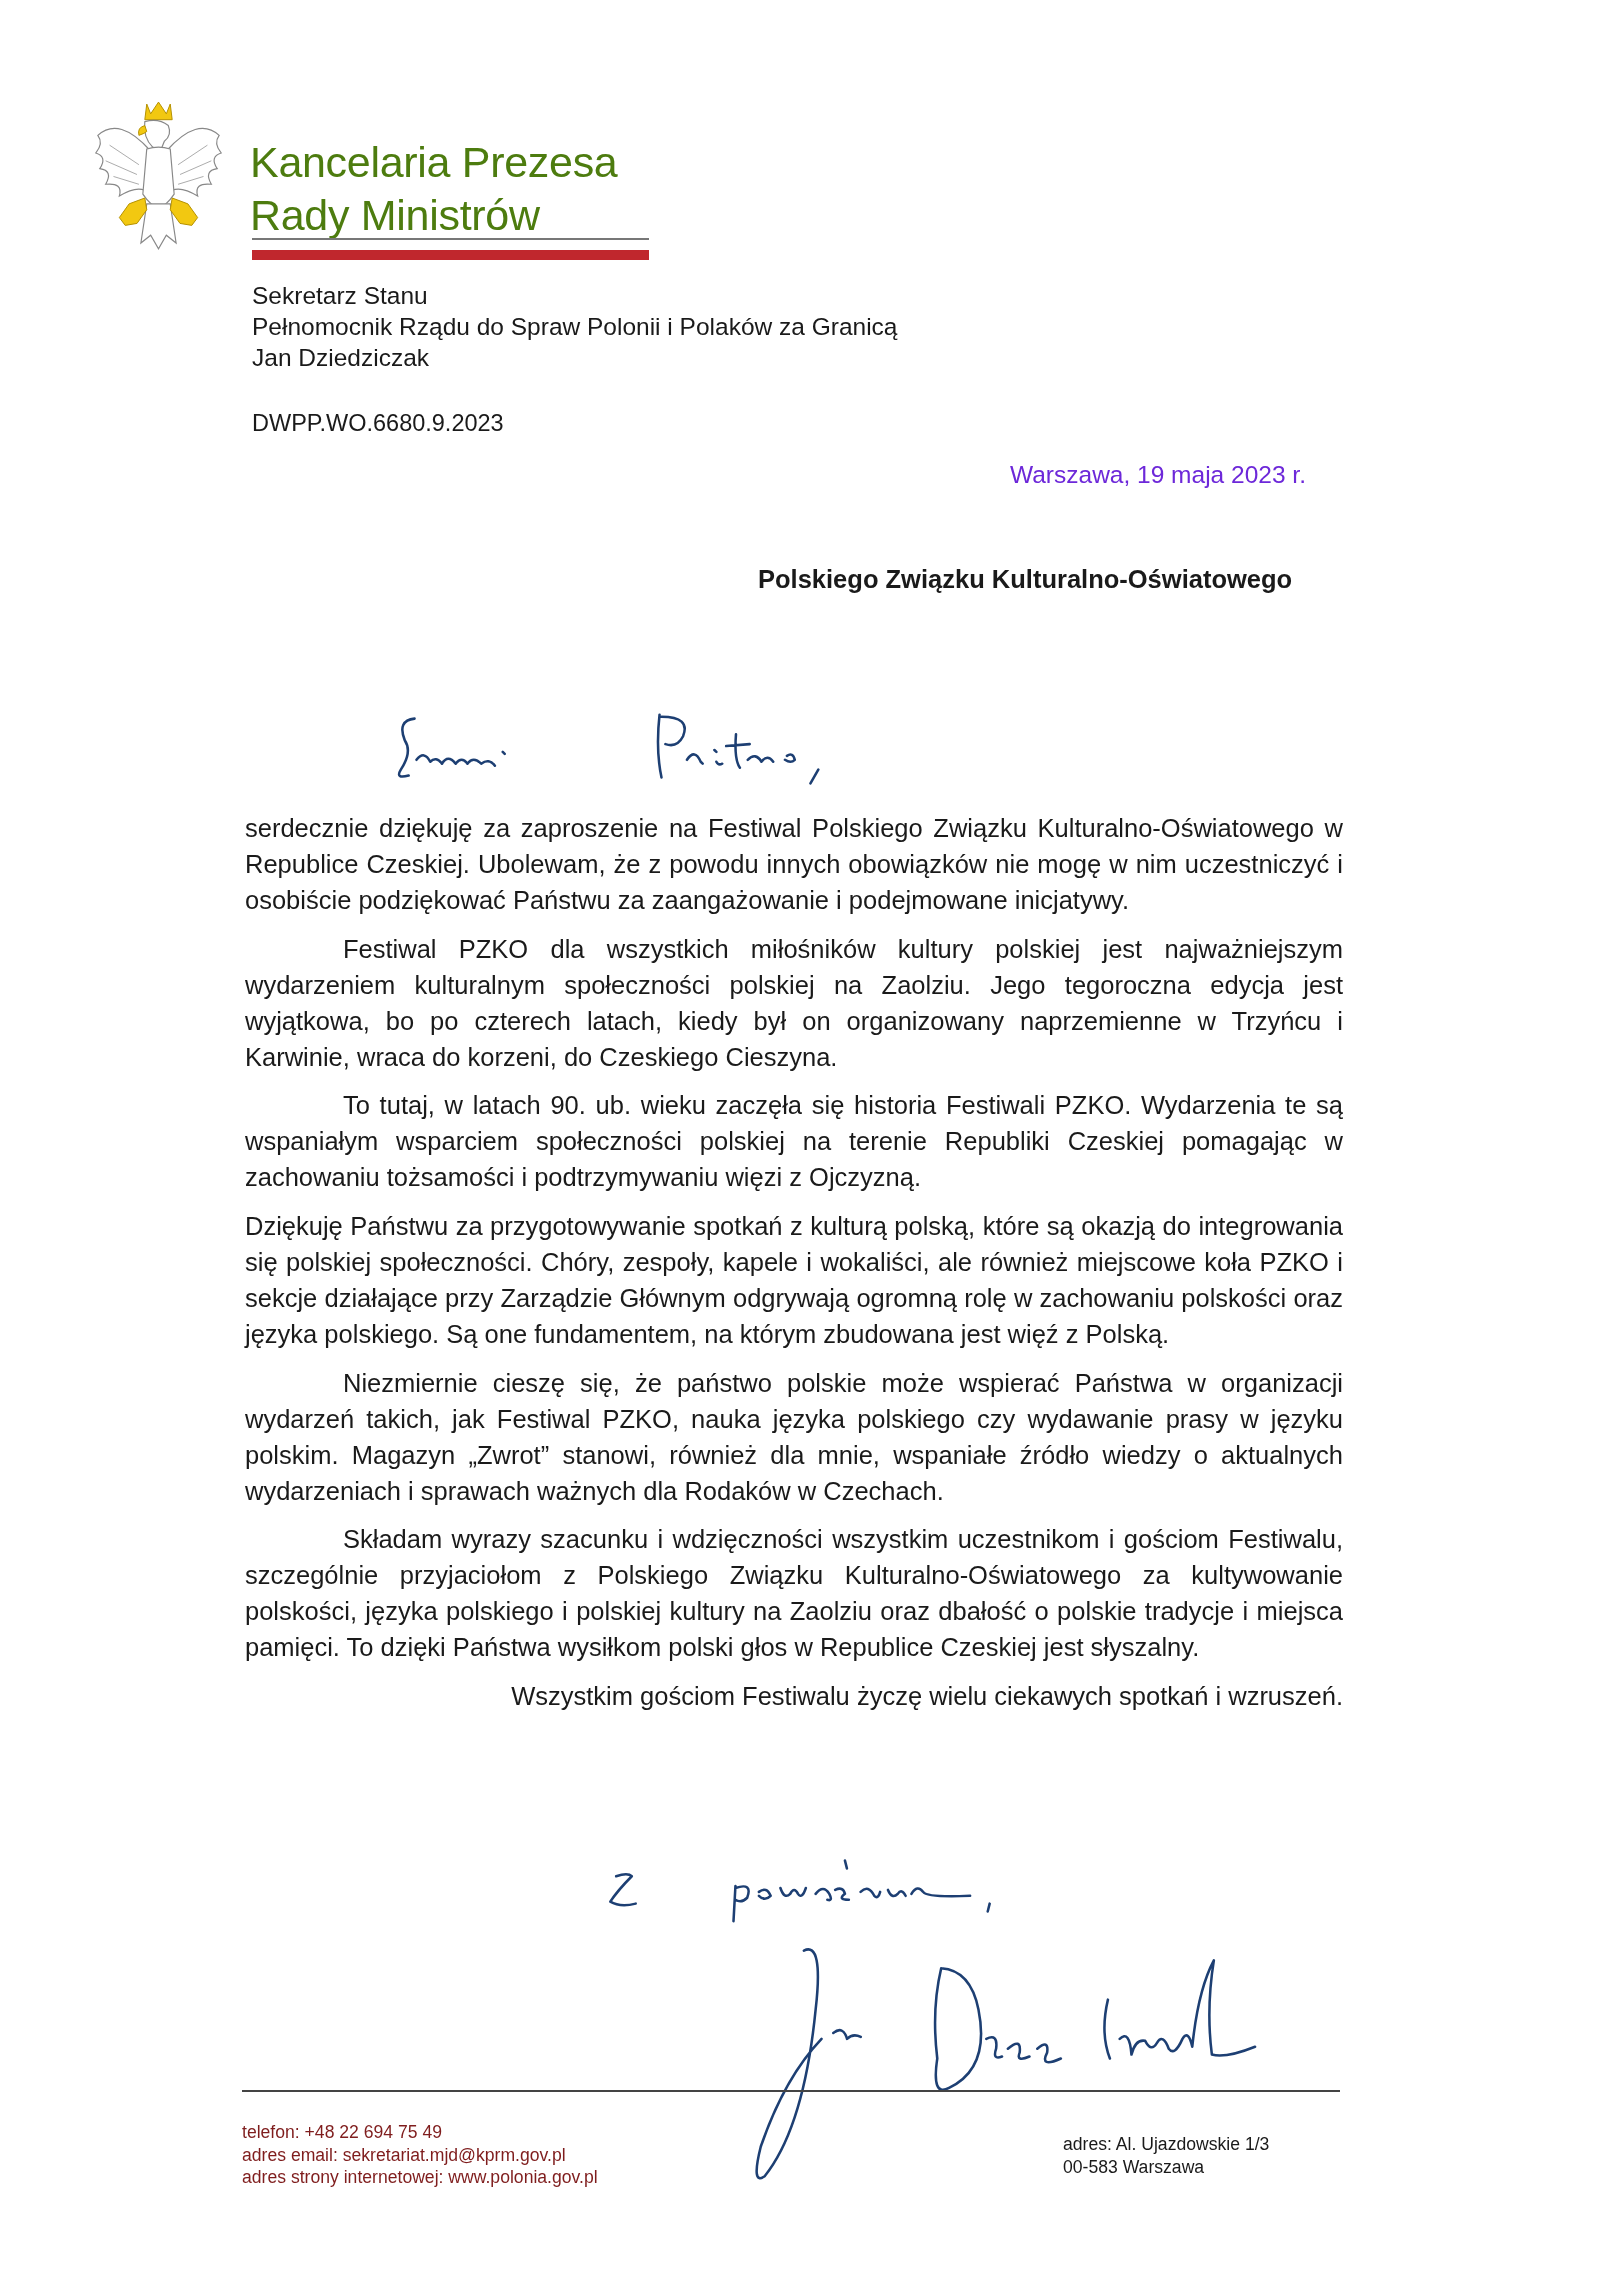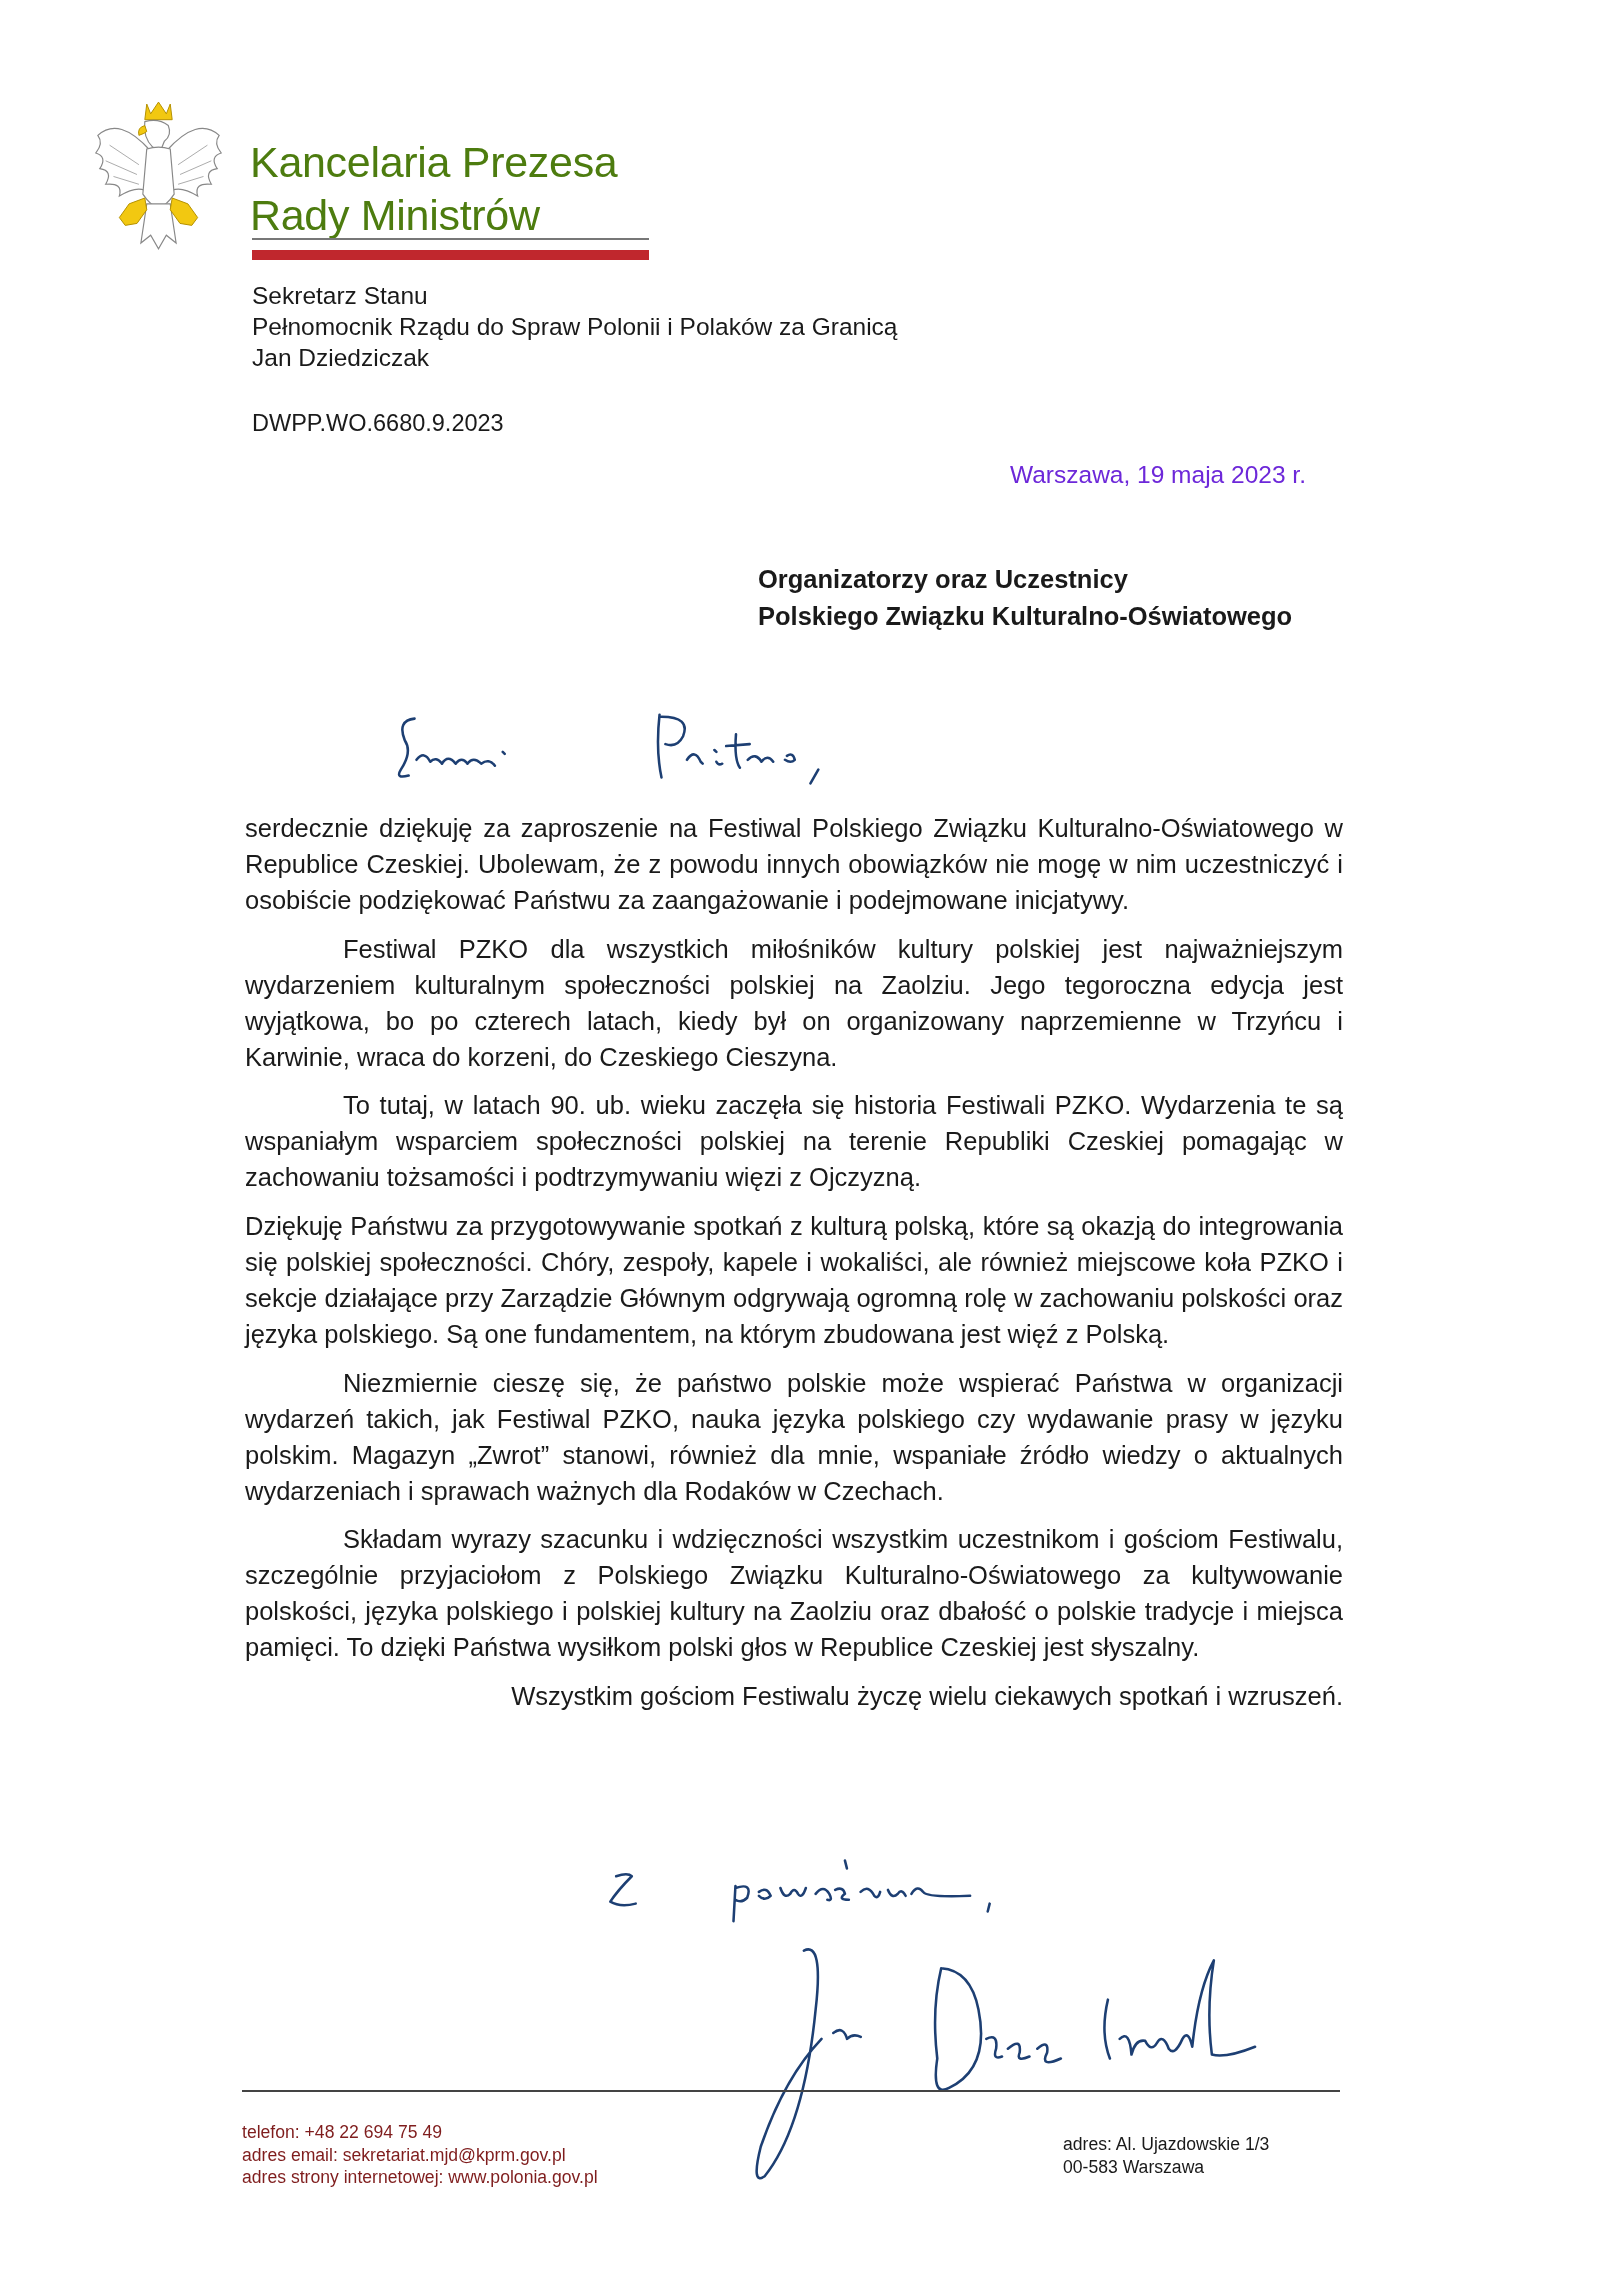--- a/index.html
+++ b/index.html
@@ -69,21 +69,20 @@
 <div class="abs sender">
   <div>Sekretarz Stanu</div>
   <div>Pełnomocnik Rządu do Spraw Polonii i Polaków za Granicą</div>
   <div>Jan Dziedziczak</div>
 </div>
 
 <div class="abs refnum">DWPP.WO.6680.9.2023</div>
 <div class="abs date">Warszawa, 19 maja 2023 r.</div>
 
 <div class="abs recipient">
-  <div>Organizatorzy oraz Uczestnicy</div>
   <div>Polskiego Związku Kulturalno-Oświatowego</div>
 </div>
 
 <svg class="abs salutation-hw" viewBox="0 0 560 100">
   <title>Szanowni Państwo,</title>
   <path class="hw-stroke" d="M28 18 Q10 20 18 40 Q26 52 14 70 Q8 80 22 76 M30 60 Q38 50 44 62 Q50 56 56 64 Q62 54 70 64 Q76 56 82 64 Q88 56 96 64 Q104 58 110 66 M118 52 L120 54"></path>
   <path class="hw-stroke" d="M278 14 Q274 50 280 78 M280 16 Q310 16 302 36 Q296 48 284 44 M306 60 Q314 48 320 62 L322 64 M334 50 L336 52 M336 62 Q338 66 342 64 M356 34 Q354 60 360 68 M346 46 L370 44 M368 60 Q376 52 382 62 Q388 54 394 62 M408 56 Q414 52 416 60 Q412 64 406 60 M440 70 L432 84"></path>
 </svg>
 
 <div class="abs body-text">

